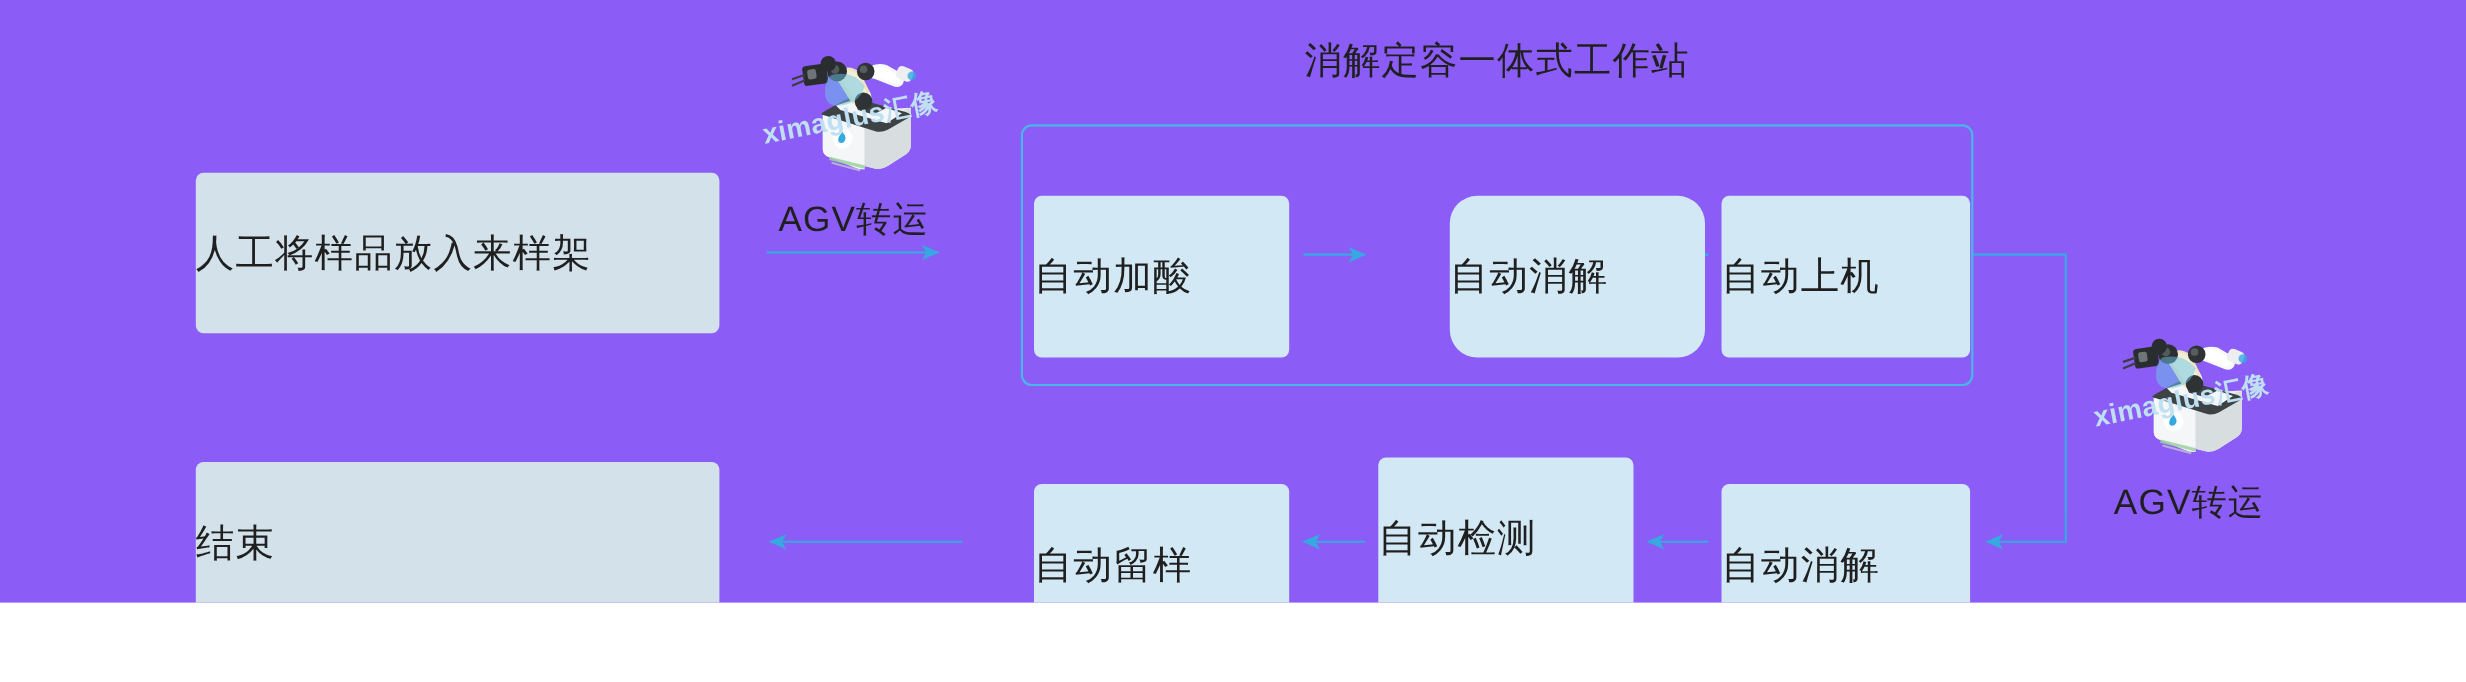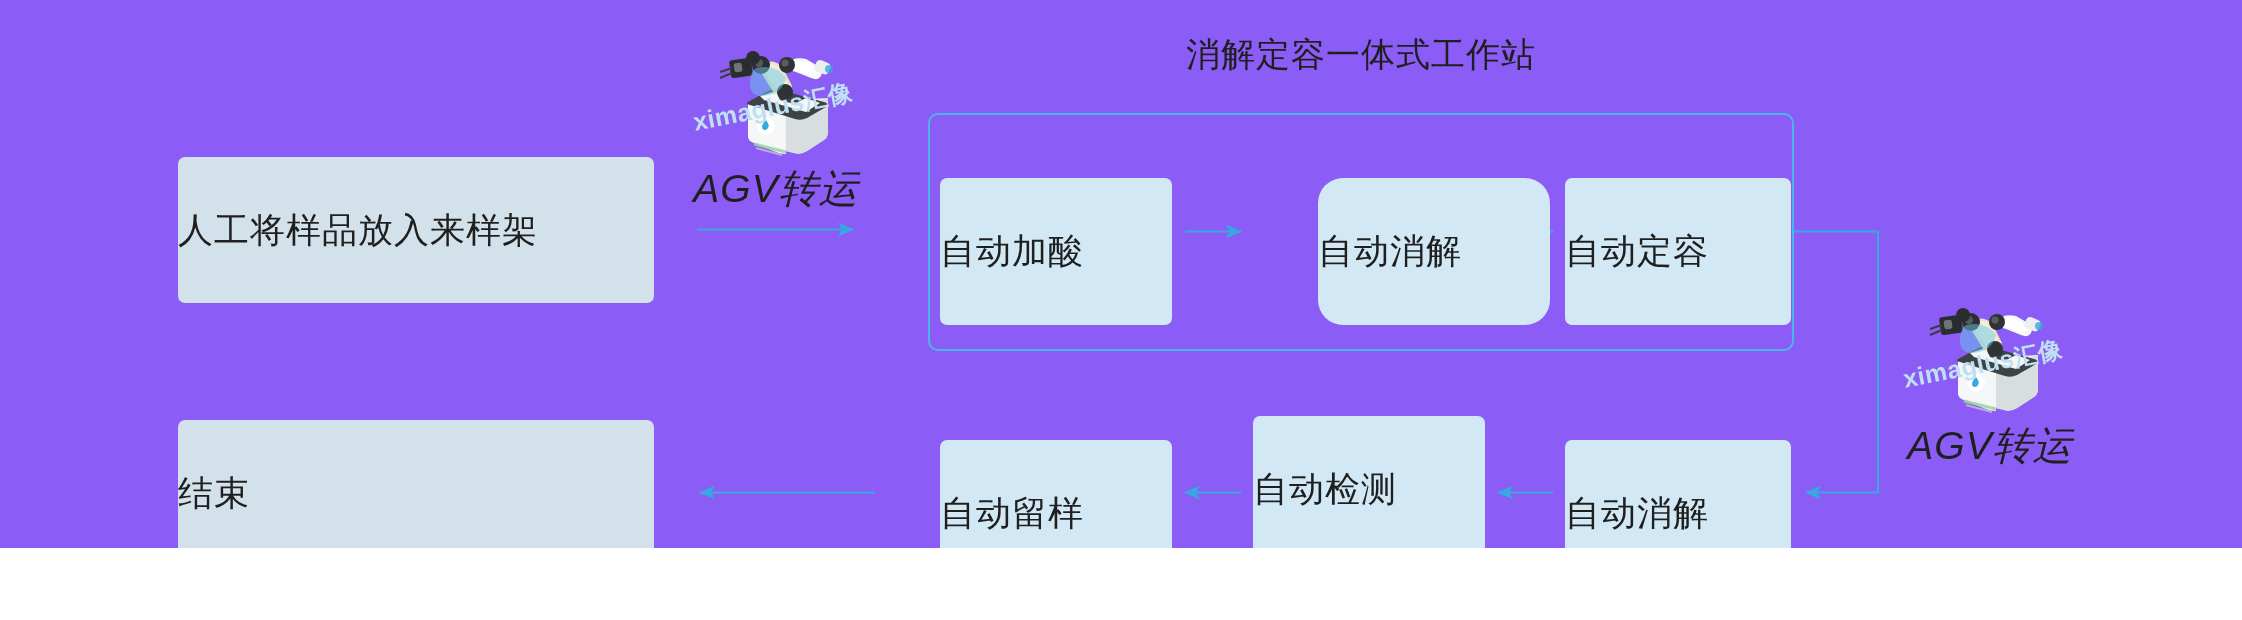--- a/index.html
+++ b/index.html
@@ -90,26 +90,25 @@
     pointer-events: none;
   }
 
   
   .agv {
     position: absolute;
     width: 180px;
     text-align: center;
   }
   .agv .agv-label {
-    font-size: 39px;
+    font-size: 32px;
     color: #1f1f1f;
     letter-spacing: 1px;
     white-space: nowrap;
-    margin-top: 4px;
-    font-style: italic;
+    margin-top: 20px;
   }
   #agv-top    { left: 690px;  top: 28px; }
   #agv-top .agv-label { margin-left: -8px; }
   #agv-right  { left: 1900px; top: 285px; }
 
   .agv-art {
     position: relative;
     width: 180px;
     height: 130px;
     margin: 0 auto;
@@ -172,21 +171,21 @@
     <span class="ptext">结束</span>
   </div>
 
   <div class="pbox stage" id="box-acid">
     <span class="ptext">自动加酸</span>
   </div>
   <div class="pbox stage" id="box-digest">
     <span class="ptext">自动消解</span>
   </div>
   <div class="pbox stage" id="box-volume">
-    <span class="ptext">自动定容</span>
+    <span class="ptext">自动上机</span>
   </div>
 
   <div class="pbox stage" id="box-retain">
     <span class="ptext">自动留样</span>
   </div>
   <div class="pbox stage" id="box-detect">
     <span class="ptext">自动检测</span>
   </div>
   <div class="pbox stage" id="box-load">
     <span class="ptext">自动消解</span>

